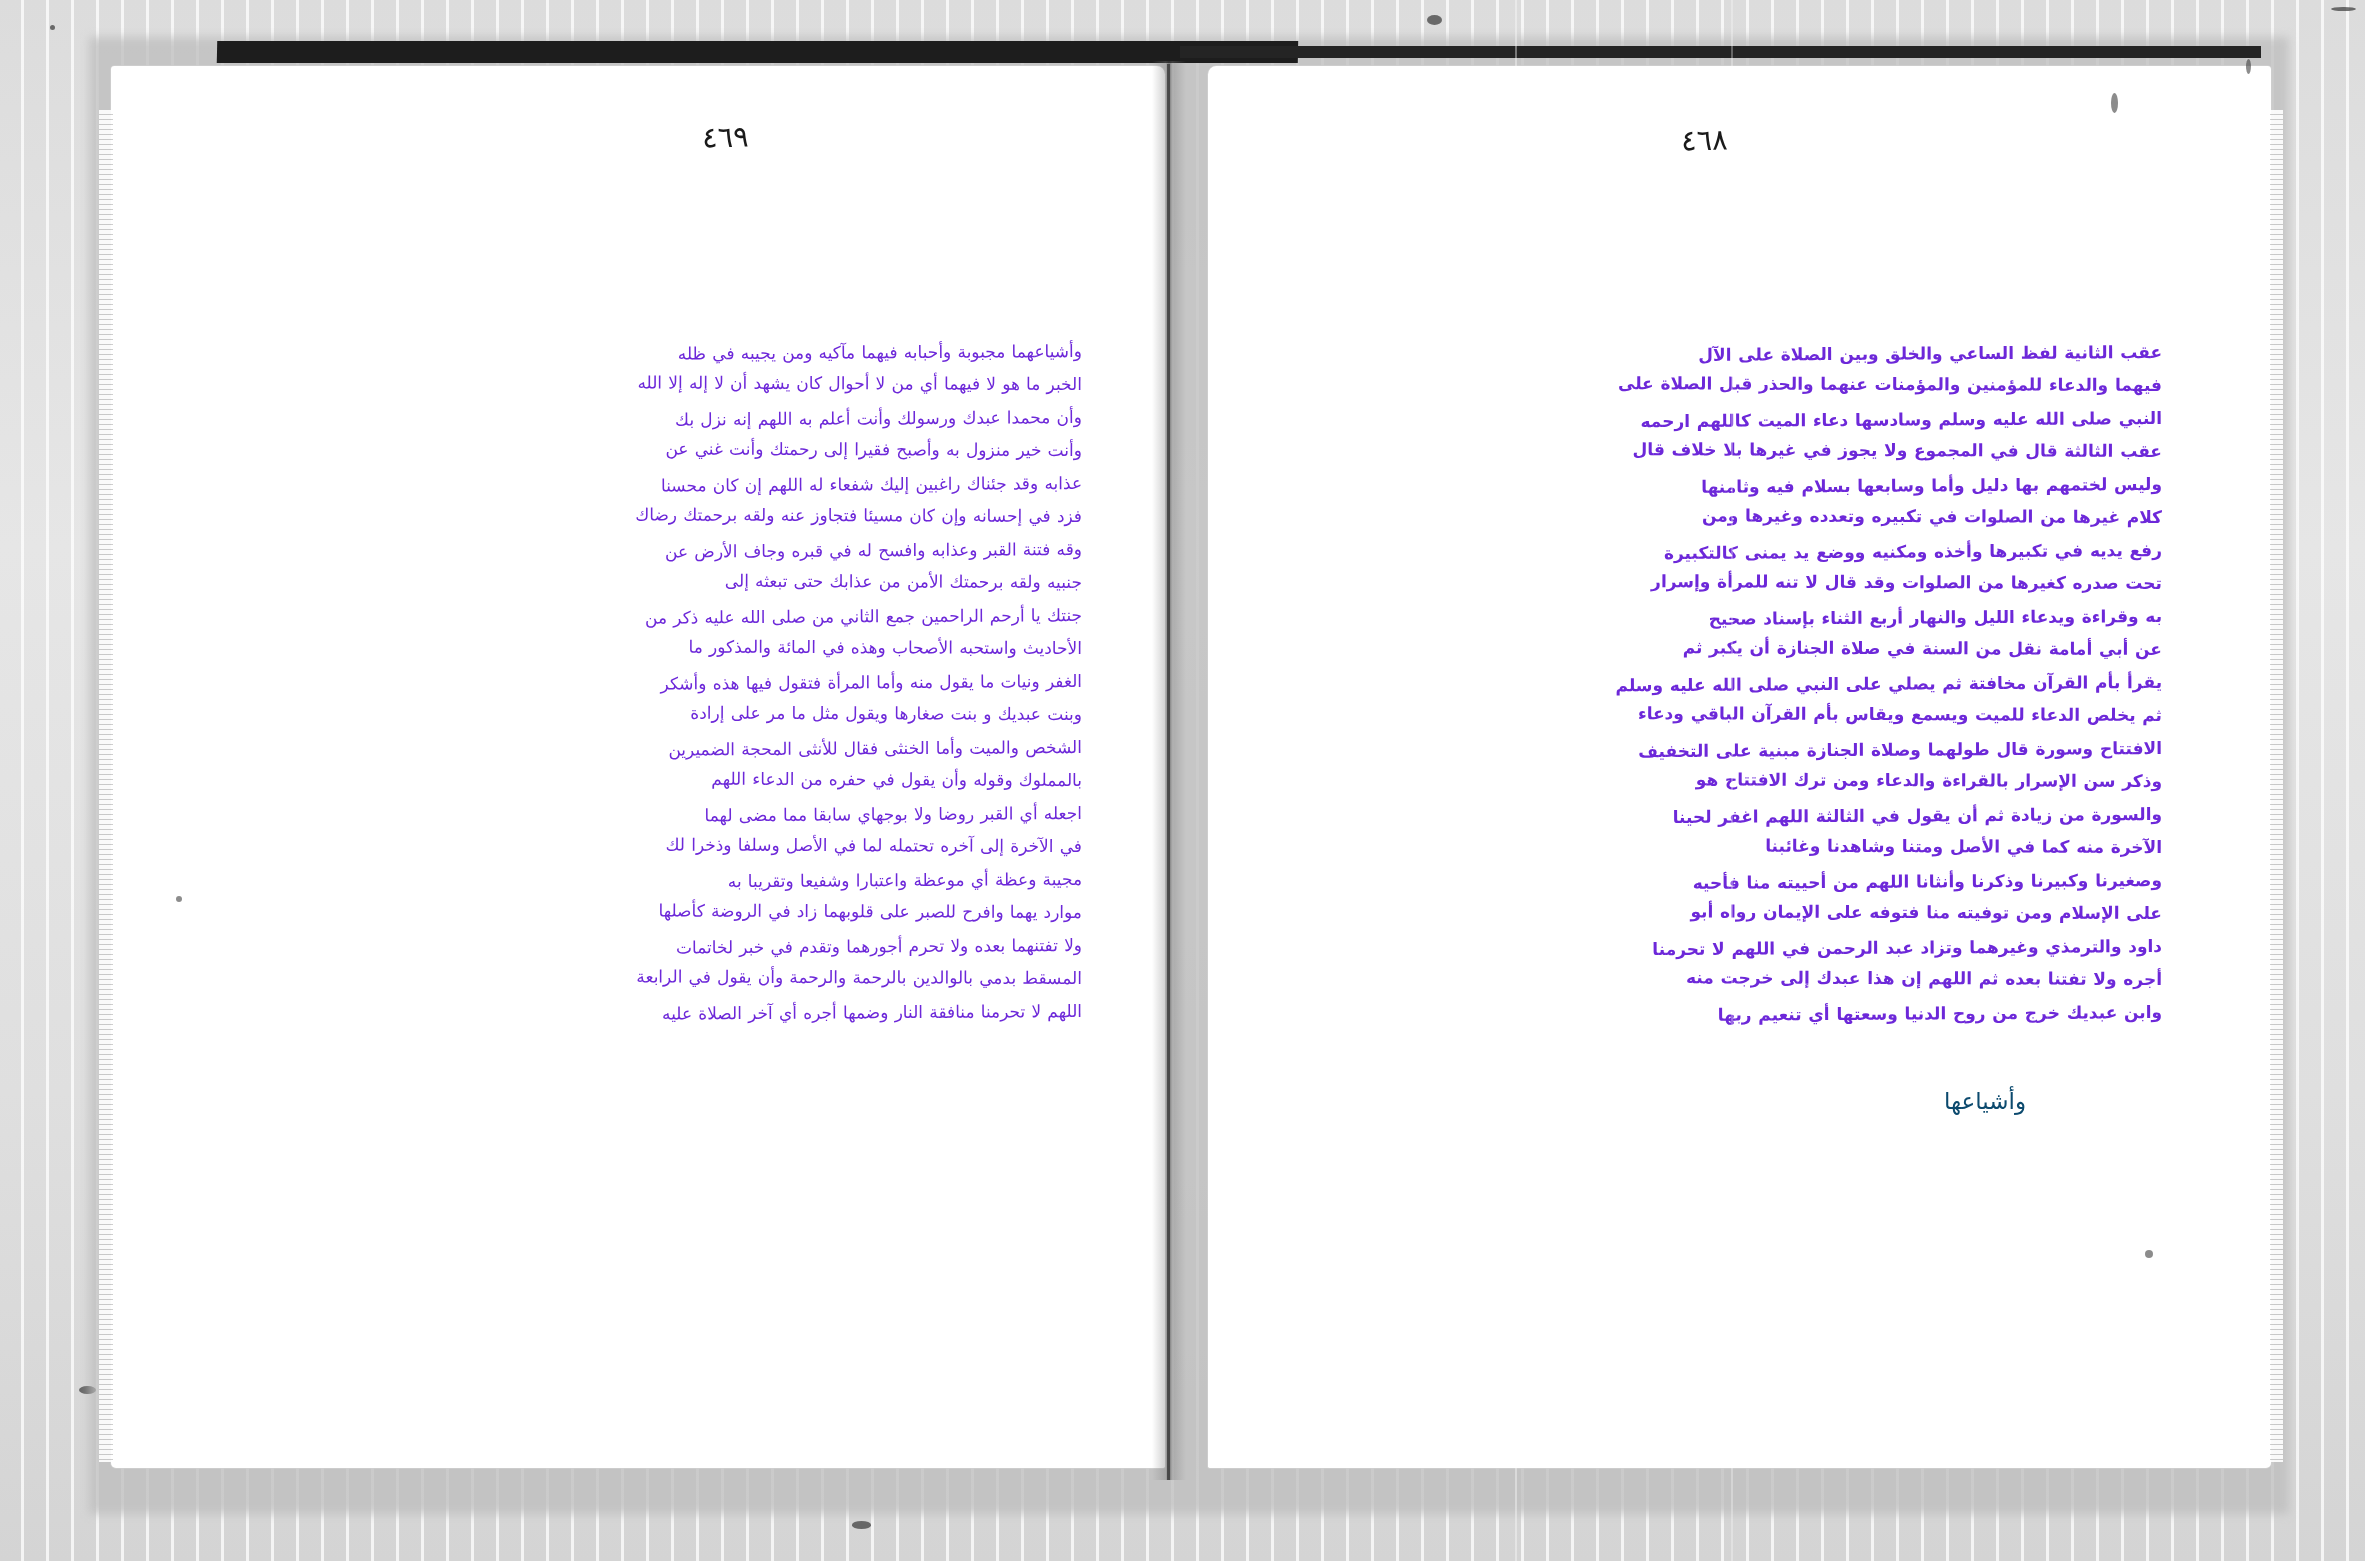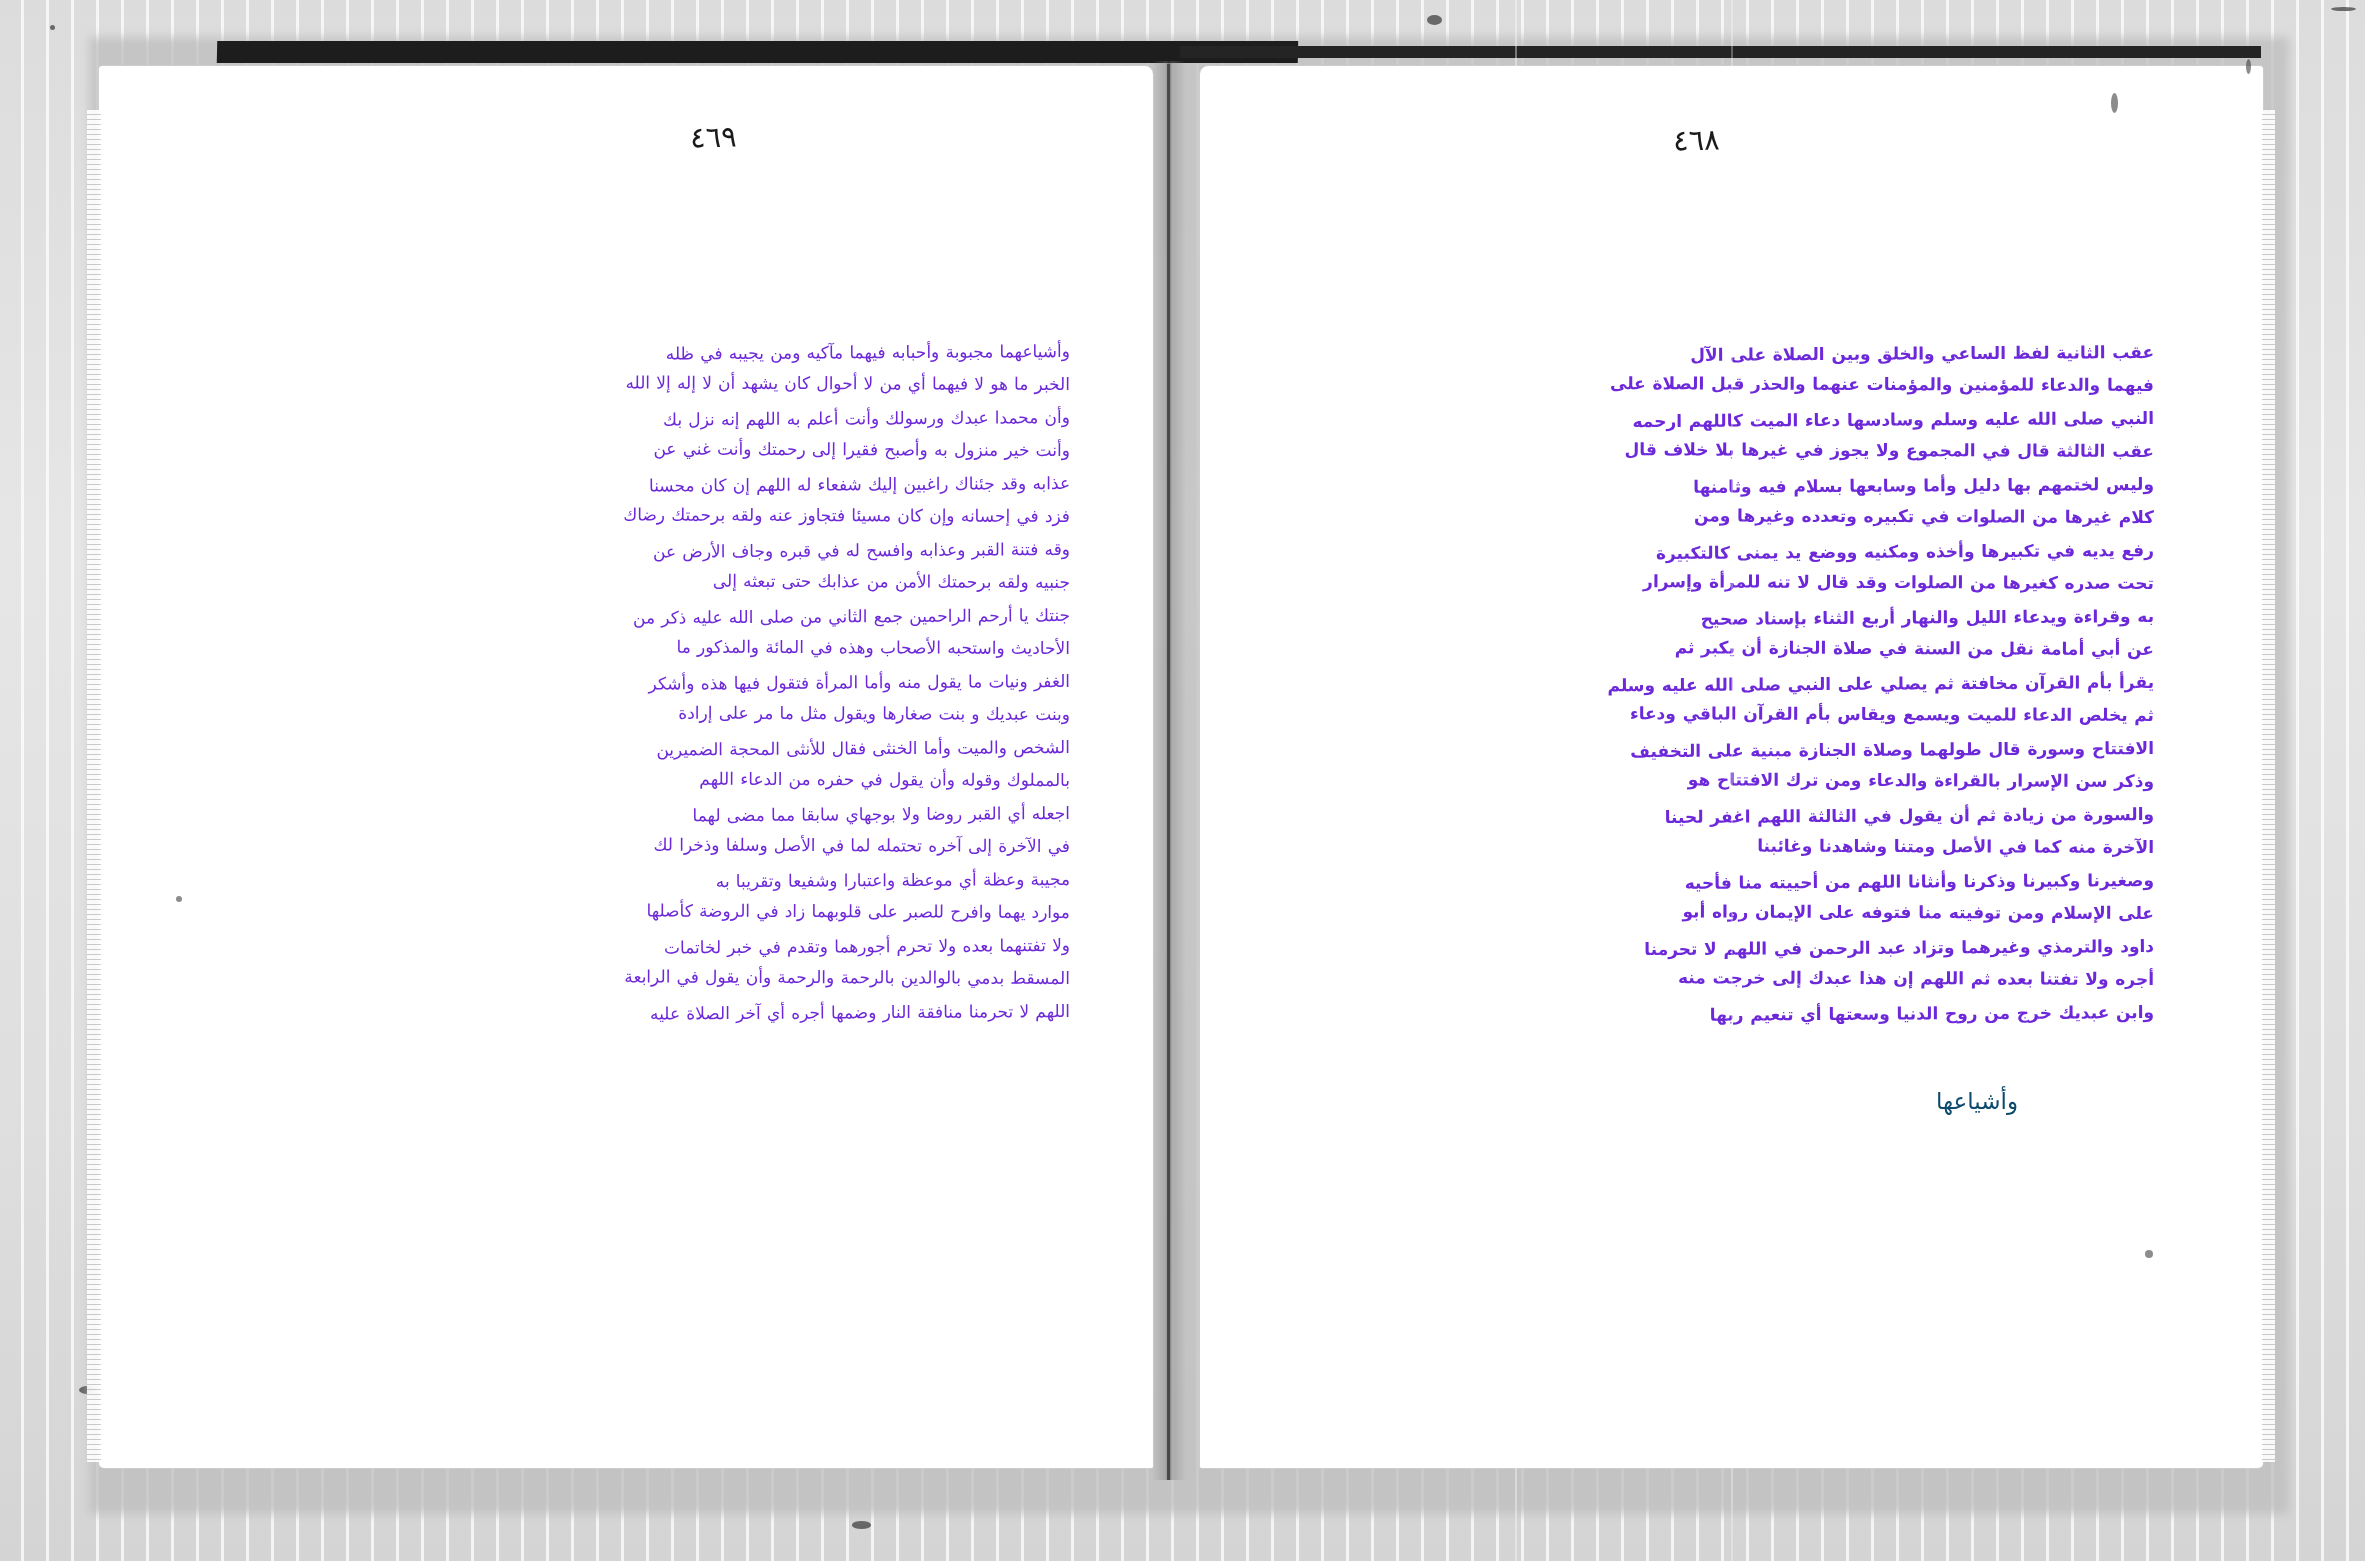--- a/index.html
+++ b/index.html
@@ -76,26 +76,26 @@
 
   
   .page {
     position: absolute;
     top: 22px;
     height: 1402px;
     background: #ffffff;
     box-shadow: 0 0 0 0.8px #cfcfcf;
   }
   .page.verso { 
-    right: 16px;
+    right: 8px;
     width: 1063px;
     border-radius: 8.4px 3.4px 5px 1.7px;
   }
   .page.recto { 
-    left: 0;
+    left: 12px;
     width: 1054px;
     border-radius: 3.4px 8.4px 1.7px 5px;
   }
 
   
   .edge-stack {
     position: absolute;
     top: 44px;
     width: 13.5px;
     height: 1352px;

